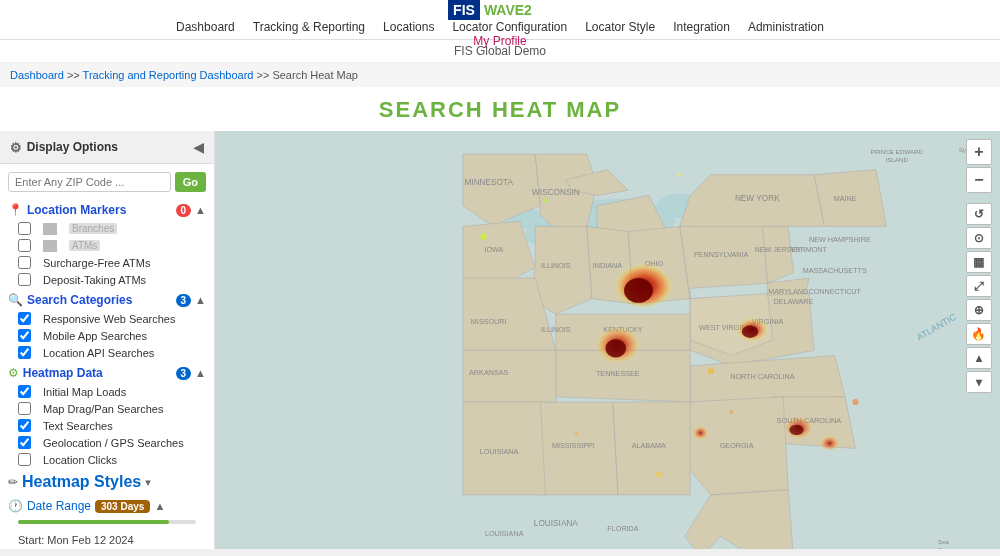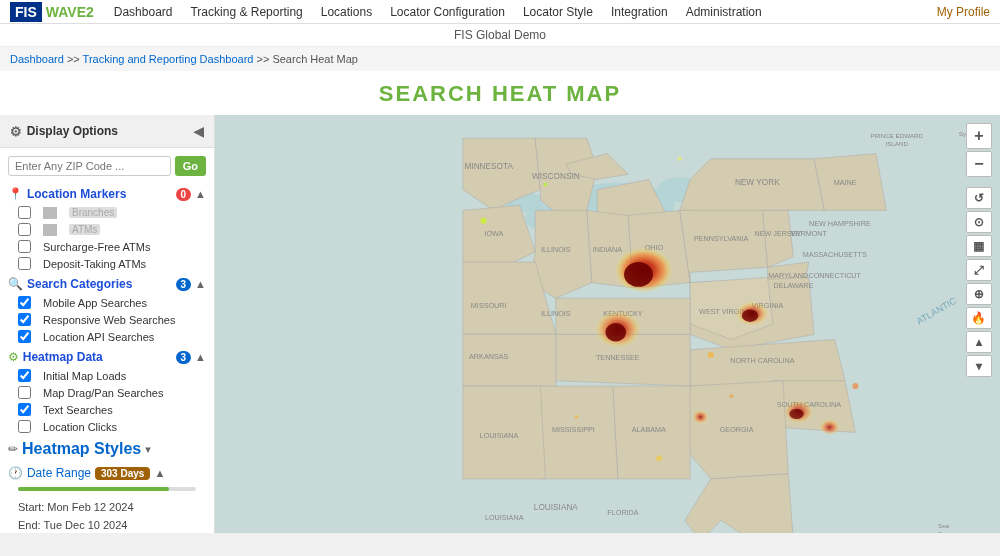--- a/index.html
+++ b/index.html
@@ -4,22 +4,23 @@
   <style>
     * { box-sizing: border-box; margin: 0; padding: 0; }
     body { font-family: Arial, sans-serif; font-size: 12px; background: #f0f0f0; }
 
     
     .top-nav {
       background: #fff;
       border-bottom: 1px solid #ddd;
       display: flex;
       align-items: center;
-      height: 24px;
+      height: 40px;
       padding: 0 10px;
+      flex-direction: column;
     }
     .logo {
       display: flex;
       align-items: center;
       margin-right: 20px;
     }
     .logo-fis {
       background: #003087;
       color: #fff;
       font-weight: bold;
@@ -37,21 +38,21 @@
       gap: 18px;
       flex: 1;
     }
     .nav-link {
       color: #333;
       text-decoration: none;
       font-size: 12px;
       cursor: pointer;
     }
     .nav-right {
-      color: #a16207;
+      color: #be185d;
       font-size: 12px;
       cursor: pointer;
     }
 
     
     .sub-header {
       background: #fff;
       text-align: center;
       padding: 4px;
       font-size: 12px;
@@ -373,25 +374,25 @@
     </div>
 
     <div class="section-header">
       <span style="color:#0066cc;font-size:12px;">🔍</span>
       <span class="section-title">Search Categories</span>
       <span class="section-badge-blue">3</span>
       <span class="chevron">▲</span>
     </div>
     <div class="check-item">
       <input type="checkbox" checked="" style="">
+      <span>Responsive Web Searches</span>
+    </div>
+    <div class="check-item">
+      <input type="checkbox" checked="" style="">
       <span>Mobile App Searches</span>
-    </div>
-    <div class="check-item">
-      <input type="checkbox" checked="" style="">
-      <span>Responsive Web Searches</span>
     </div>
     <div class="check-item">
       <input type="checkbox" checked="" style="">
       <span>Location API Searches</span>
     </div>
 
     <div class="section-header heatmap-section">
       <span style="color:#6cb33f;font-size:12px;">⚙</span>
       <span class="section-title">Heatmap Data</span>
       <span class="section-badge-blue">3</span>
@@ -401,20 +402,24 @@
       <input type="checkbox" checked="" style="">
       <span>Initial Map Loads</span>
     </div>
     <div class="check-item">
       <input type="checkbox" style="">
       <span>Map Drag/Pan Searches</span>
     </div>
     <div class="check-item">
       <input type="checkbox" checked="" style="">
       <span>Text Searches</span>
+    </div>
+    <div class="check-item">
+      <input type="checkbox" checked="" style="">
+      <span>Geolocation / GPS Searches</span>
     </div>
     <div class="check-item">
       <input type="checkbox" style="">
       <span>Location Clicks</span>
     </div>
 
     <div class="heatmap-styles-row">
       <span style="font-size:12px;color:#555;">✏</span>
       <span class="heatmap-styles-title">Heatmap Styles</span>
       <span class="chevron">▾</span>

